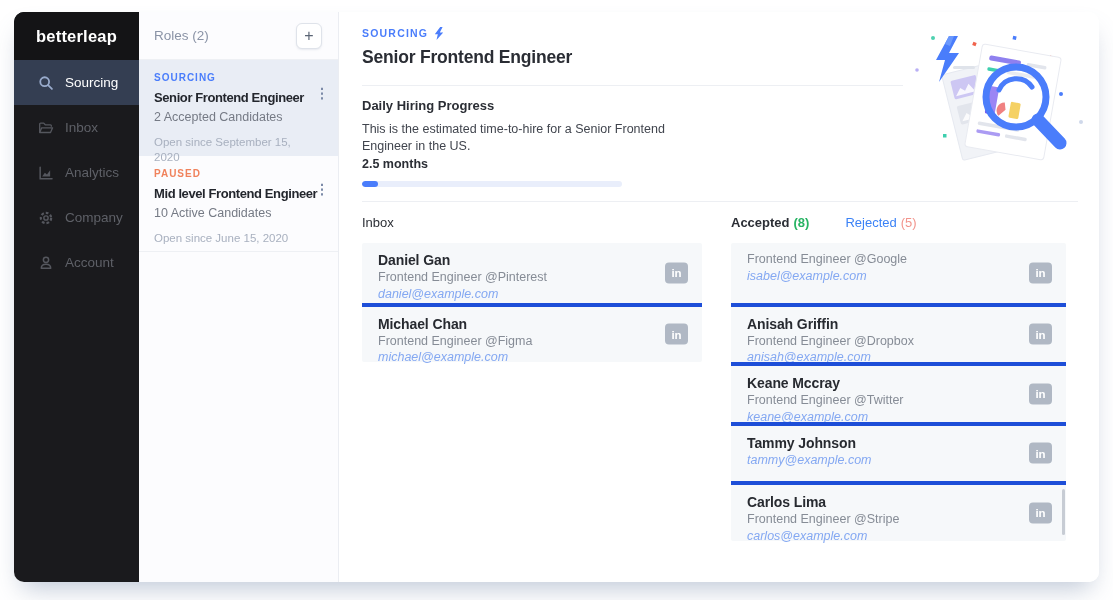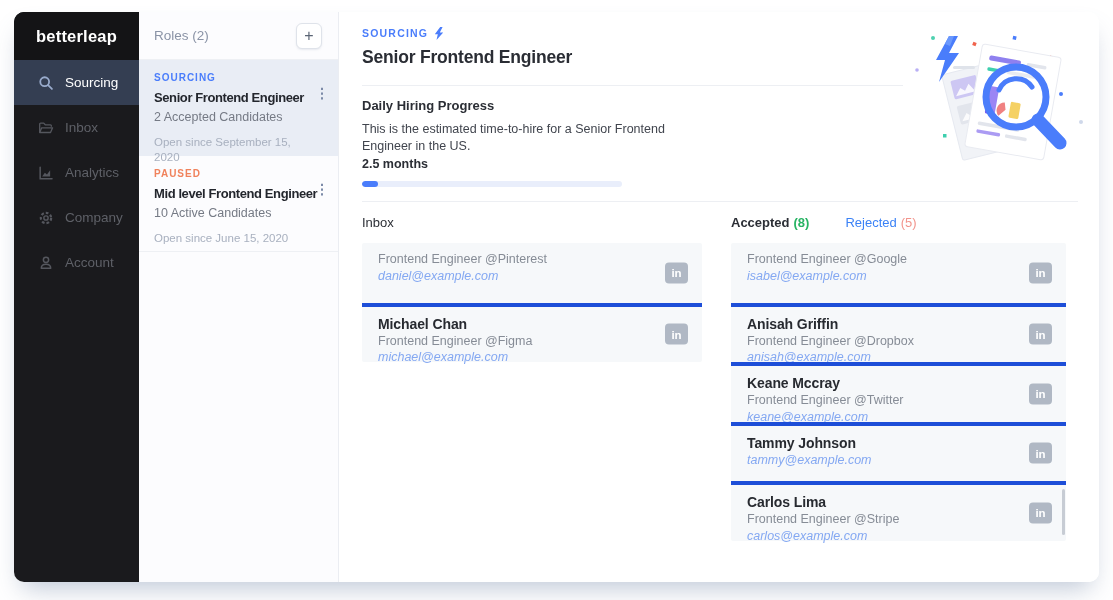--- a/index.html
+++ b/index.html
@@ -188,20 +188,21 @@
     <hr class="divider">
 
     <div class="columns">
 
       <div class="col-inbox">
         <div class="col-head">
           <span class="col-label">Inbox</span>
         </div>
         <div class="cand-card">
           <div class="cand">
+            <div class="cand-name">Daniel Gan</div>
             <div class="cand-role">Frontend Engineer @Pinterest</div>
             <div class="cand-email">daniel@example.com</div>
             <div class="li-badge">in</div>
           </div>
           <div class="cand">
             <div class="cand-name">Michael Chan</div>
             <div class="cand-role">Frontend Engineer @Figma</div>
             <div class="cand-email">michael@example.com</div>
             <div class="li-badge">in</div>
           </div>

